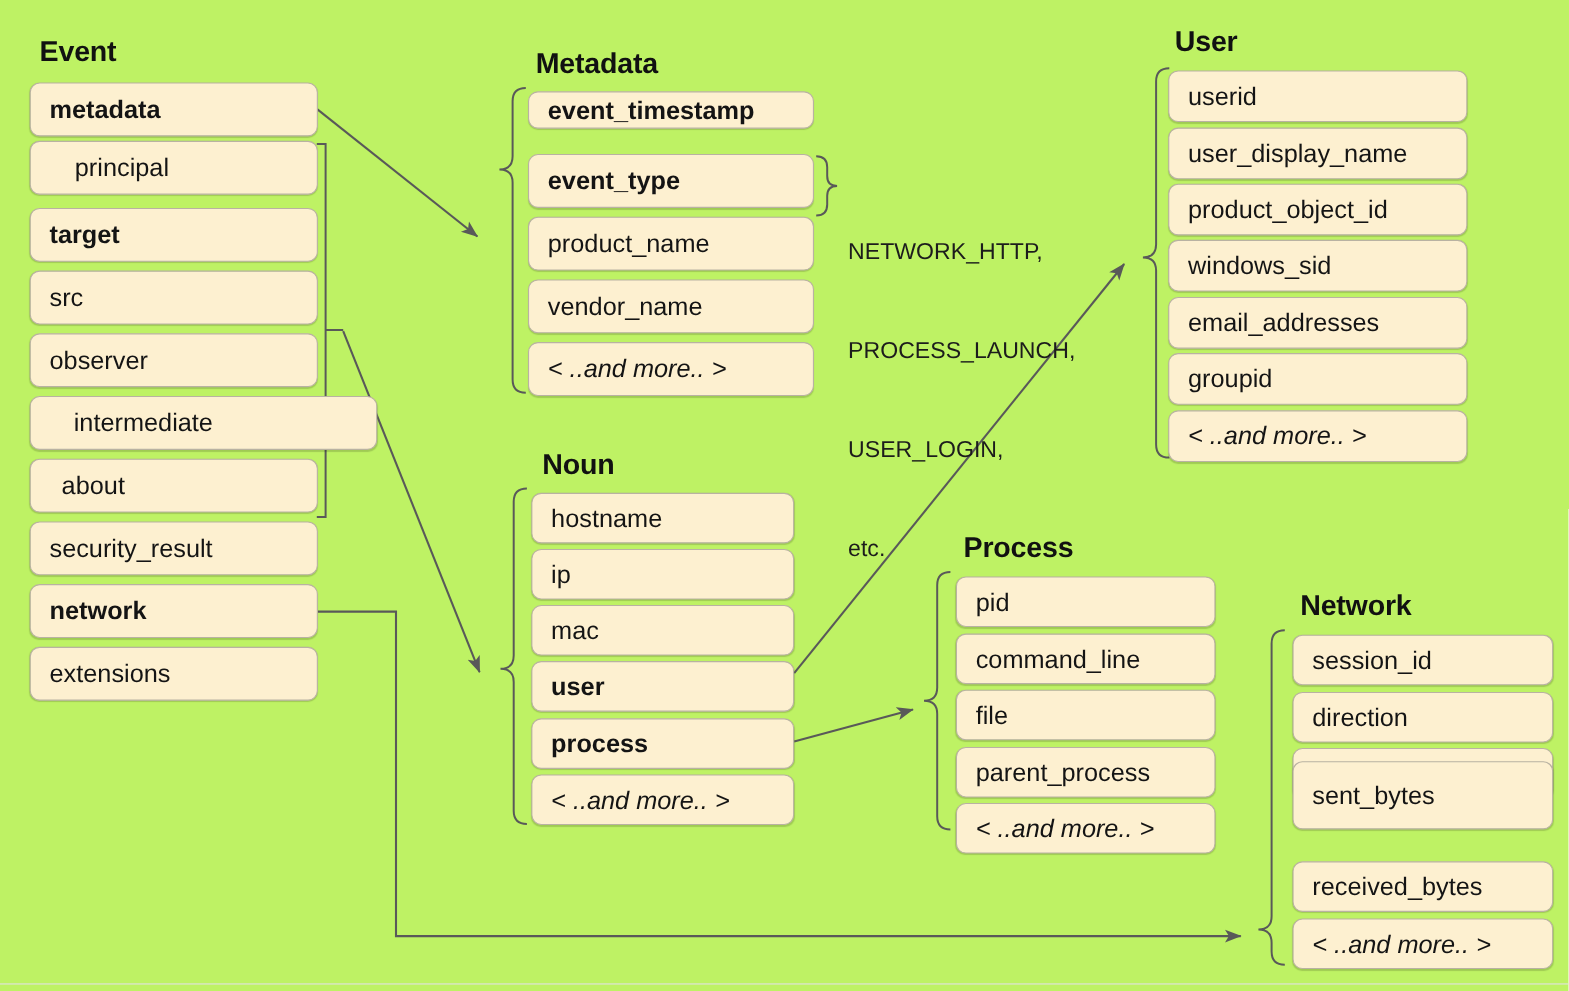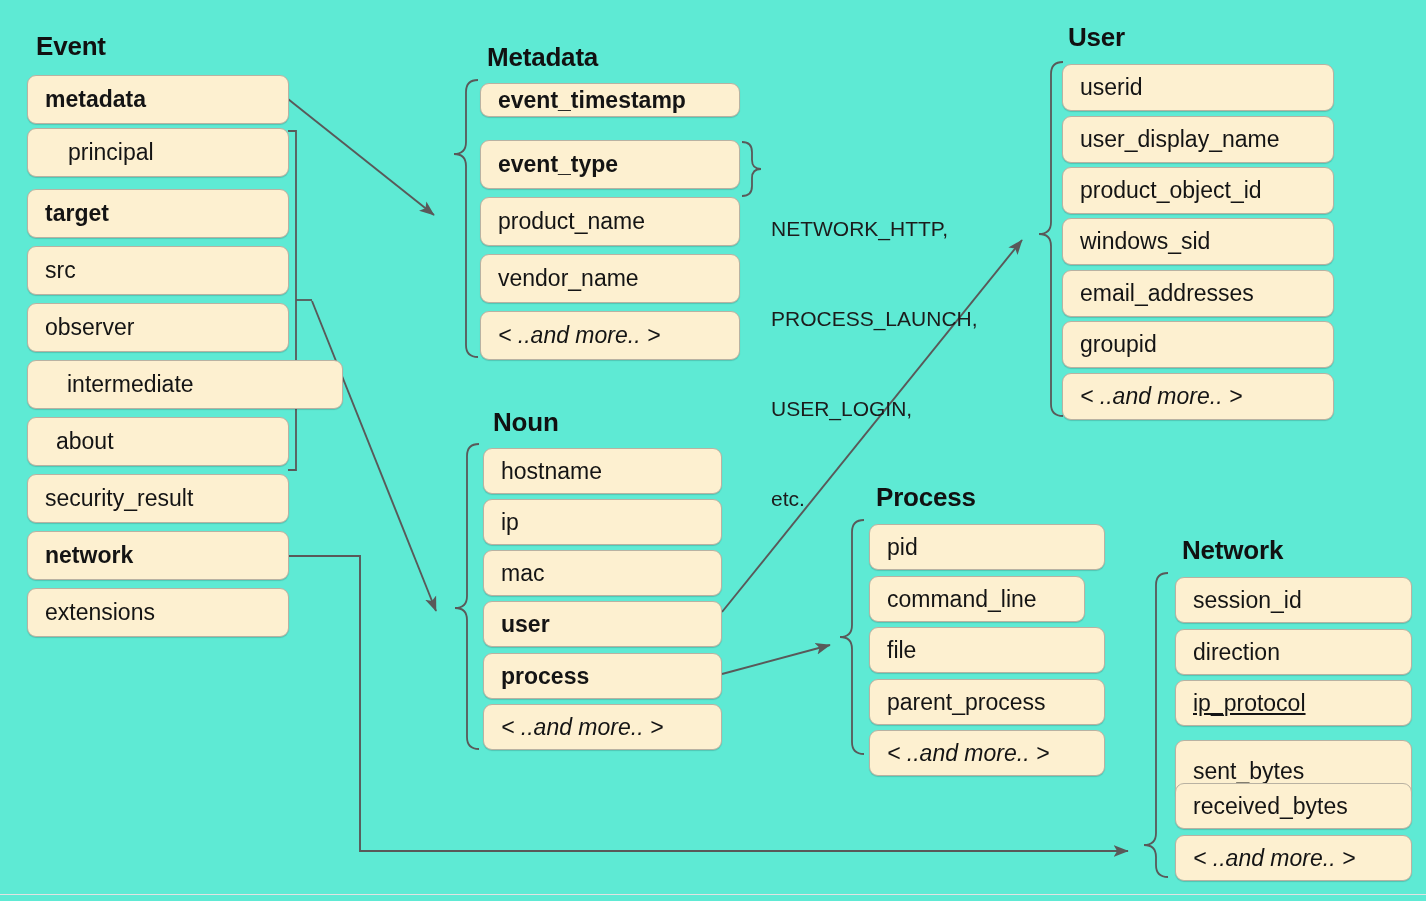--- a/index.html
+++ b/index.html
@@ -8,21 +8,21 @@
     background: #ffffff;
   }
   body {
     font-family: "Liberation Sans", sans-serif;
     color: #1a1a1a;
   }
   #canvas {
     position: relative;
     width: 1426px;
     height: 901px;
-    background: #5eead4;
+    background: #bef264;
     overflow: hidden;
   }
   .group { position: absolute; }
   .group-title {
     position: absolute;
     font-size: 26px;
     font-weight: bold;
     color: #111111;
     letter-spacing: -0.2px;
     white-space: nowrap;
@@ -162,32 +162,32 @@
     <div class="field" style="left:483px; top:550px; width:239px; height:46px;">mac</div>
     <div class="field bold" style="left:483px; top:601px; width:239px; height:46px;">user</div>
     <div class="field bold" style="left:483px; top:653px; width:239px; height:46px;">process</div>
     <div class="field more" style="left:483px; top:704px; width:239px; height:46px;">&lt; ..and more.. &gt;</div>
   </div>
 
   <div class="group">
     <div class="group-title" style="left:876px; top:482px;">Process</div>
 
     <div class="field" style="left:869px; top:524px; width:236px; height:46px;">pid</div>
-    <div class="field" style="left:869px; top:576px; width:216px; height:46px;">command_line</div>
+    <div class="field" style="left:869px; top:576px; width:236px; height:46px;">command_line</div>
     <div class="field" style="left:869px; top:627px; width:236px; height:46px;">file</div>
     <div class="field" style="left:869px; top:679px; width:236px; height:46px;">parent_process</div>
     <div class="field more" style="left:869px; top:730px; width:236px; height:46px;">&lt; ..and more.. &gt;</div>
   </div>
 
   <div class="group">
     <div class="group-title" style="left:1182px; top:535px;">Network</div>
 
     <div class="field" style="left:1175px; top:577px; width:237px; height:46px;">session_id</div>
     <div class="field" style="left:1175px; top:629px; width:237px; height:46px;">direction</div>
     <div class="field" style="left:1175px; top:680px; width:237px; height:46px;text-decoration:underline;">ip_protocol</div>
-    <div class="field" style="left:1175px; top:740px; width:237px; height:62px;">sent_bytes</div>
+    <div class="field" style="left:1175px; top:692px; width:237px; height:62px;">sent_bytes</div>
     <div class="field" style="left:1175px; top:783px; width:237px; height:46px;">received_bytes</div>
     <div class="field more" style="left:1175px; top:835px; width:237px; height:46px;">&lt; ..and more.. &gt;</div>
   </div>
 
   <div class="bottom-rule"></div>
 
 </div>
 
 </body></html>

